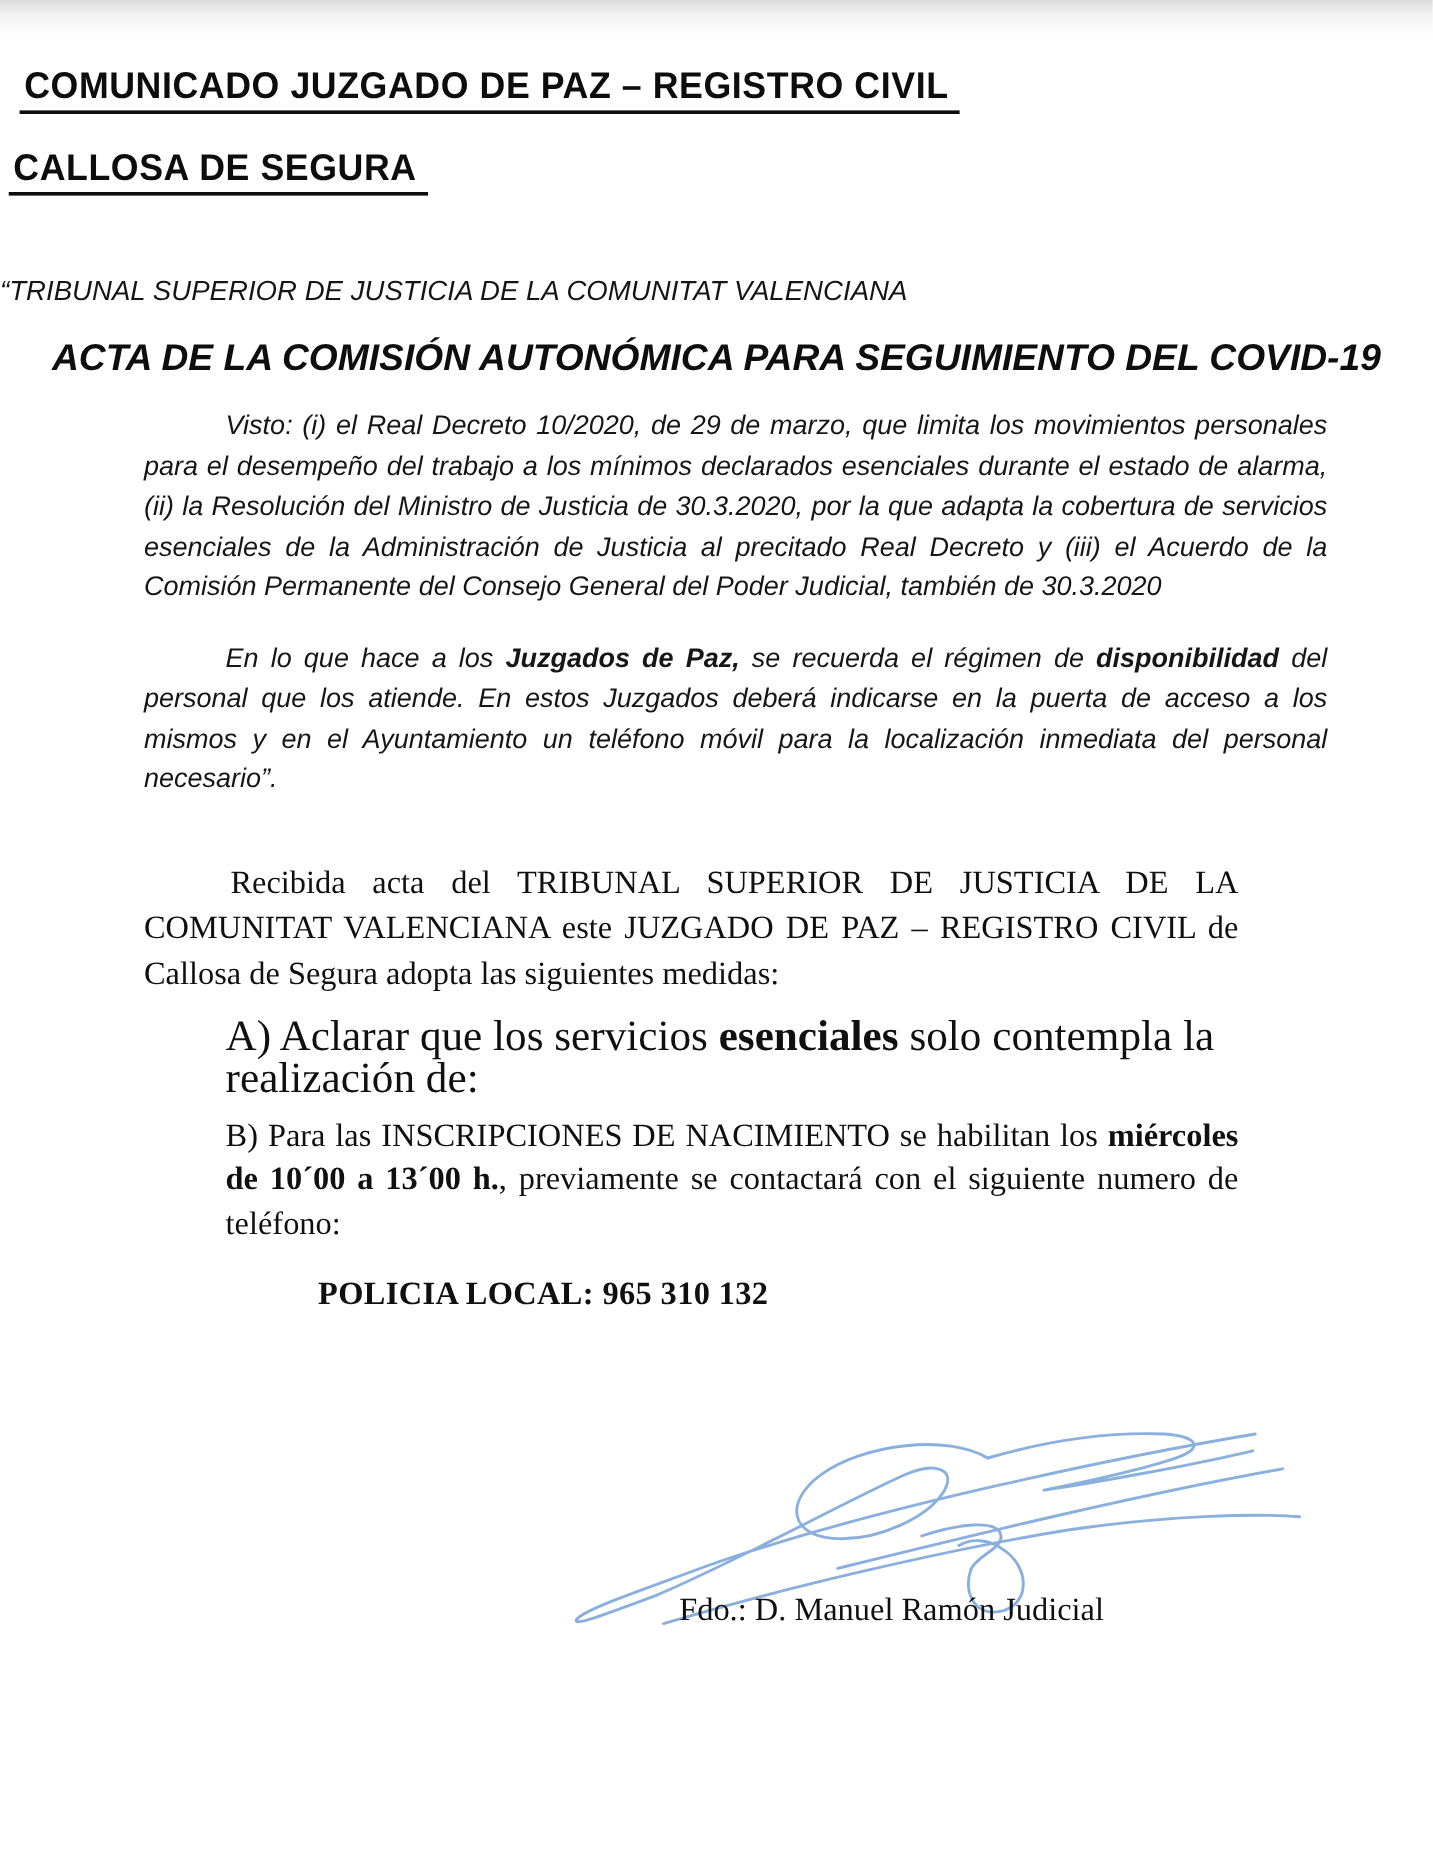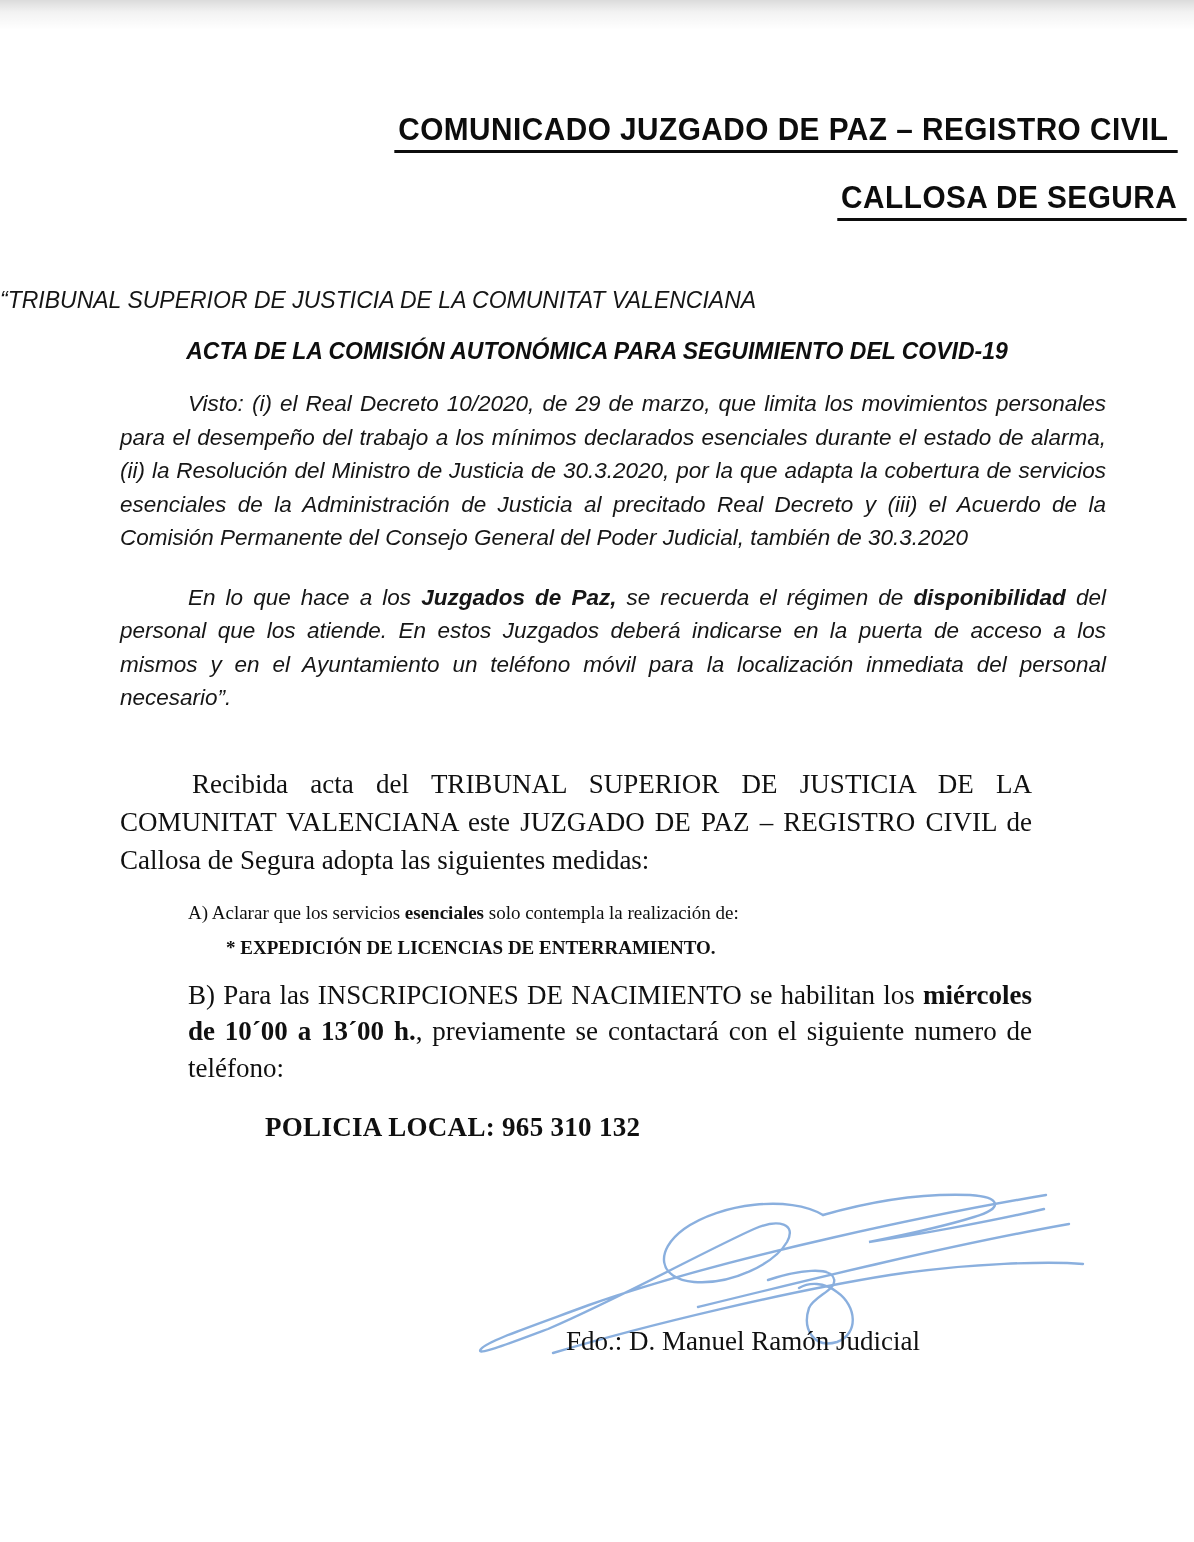--- a/index.html
+++ b/index.html
@@ -12,21 +12,21 @@
   }
   .page{
     position:relative;
     width:1194px;height:1542px;
     background-color:#ffffff;
     background-image:linear-gradient(180deg, rgba(0,0,0,0.14) 0px, rgba(0,0,0,0.05) 12px, rgba(0,0,0,0) 30px);
     background-repeat:no-repeat;
     background-size:100% 32px;
   }
   
-  .titles{padding-top:112px;text-align:right;}
+  .titles{padding-top:54px;text-align:left;}
   .doc-title{
     margin:0;
     font-family:"Liberation Sans", sans-serif;
     font-weight:bold;
     font-size:31px;
     letter-spacing:.5px;
     color:#0d0d0d;
   }
   .doc-title .u{
     display:inline-block;
@@ -40,21 +40,21 @@
     margin-top:66px;
     font-style:italic;
     font-size:23px;
     color:#151515;
   }
   .acta-line{
     margin-top:24px;
     text-align:center;
     font-style:italic;
     font-weight:bold;
-    font-size:23px;
+    font-size:31px;
     color:#0e0e0e;
   }
   .para-sans{
     margin:22px 88px 0 120px;
     text-align:justify;
     font-style:italic;
     font-size:22.5px;
     line-height:33.5px;
     text-indent:68px;
     color:#161616;
@@ -65,21 +65,21 @@
   .serif{font-family:"Liberation Serif", serif;color:#101010;}
   .para-recibida{
     margin:50px 162px 0 120px;
     font-size:27px;
     line-height:38px;
     text-align:justify;
     text-indent:72px;
   }
   .block-a{
     margin:16px 162px 0 188px;
-    font-size:19px;
+    font-size:36px;
     line-height:35px;
   }
   .block-a .a-item{
     margin-left:38px;
     font-weight:bold;
   }
   .block-b{
     margin:12px 162px 0 188px;
     font-size:27px;
     line-height:36.5px;
@@ -126,21 +126,20 @@
   <div class="acta-line">ACTA DE LA COMISIÓN AUTONÓMICA PARA SEGUIMIENTO DEL COVID-19</div>
 
   <p class="para-sans">Visto: (i) el Real Decreto 10/2020, de 29 de marzo, que limita los movimientos personales para el desempeño del trabajo a los mínimos declarados esenciales durante el estado de alarma, (ii) la Resolución del Ministro de Justicia de 30.3.2020, por la que adapta la cobertura de servicios esenciales de la Administración de Justicia al precitado Real Decreto y (iii) el Acuerdo de la Comisión Permanente del Consejo General del Poder Judicial, también de 30.3.2020</p>
 
   <p class="para-sans second"><span>En lo que hace a los </span><b>Juzgados de Paz,</b><span> se recuerda el régimen de </span><b>disponibilidad</b><span> del personal que los atiende. En estos Juzgados deberá indicarse en la puerta de acceso a los mismos y en el Ayuntamiento un teléfono móvil para la localización inmediata del personal necesario”.</span></p>
 
   <p class="serif para-recibida">Recibida acta del TRIBUNAL SUPERIOR DE JUSTICIA DE LA COMUNITAT VALENCIANA este JUZGADO DE PAZ – REGISTRO CIVIL de Callosa de Segura adopta las siguientes medidas:</p>
 
   <div class="serif block-a">
     <div><span>A) Aclarar que los servicios </span><b>esenciales</b><span> solo contempla la realización de:</span></div>
-    <div class="a-item">* EXPEDICIÓN DE LICENCIAS DE ENTERRAMIENTO.</div>
   </div>
 
   <div class="serif block-b"><span>B)  Para las INSCRIPCIONES DE NACIMIENTO  se habilitan los </span><b>miércoles de 10´00  a 13´00 h.</b><span>, previamente se contactará con el siguiente numero de teléfono:</span></div>
 
   <div class="serif telefono">POLICIA LOCAL: 965 310 132</div>
 
   <svg class="sig-svg" viewBox="0 0 620 178" fill="none" xmlns="http://www.w3.org/2000/svg">
     <g stroke="#7aa5da" stroke-width="2.4" stroke-linecap="round" fill="none" opacity="0.88">
       <path d="M 355 32 C 322 12, 252 20, 216 46 C 186 68, 190 96, 226 99 C 263 102, 306 81, 319 59 C 329 41, 311 35, 286 46 C 241 66, 150 116, 80 146 C 40 161, 6 174, 13 166 C 20 158, 56 146, 121 122 C 262 72, 482 28, 578 12"></path>
       <path d="M 85 170 C 182 141, 322 108, 422 92 C 502 80, 582 78, 615 81"></path>

